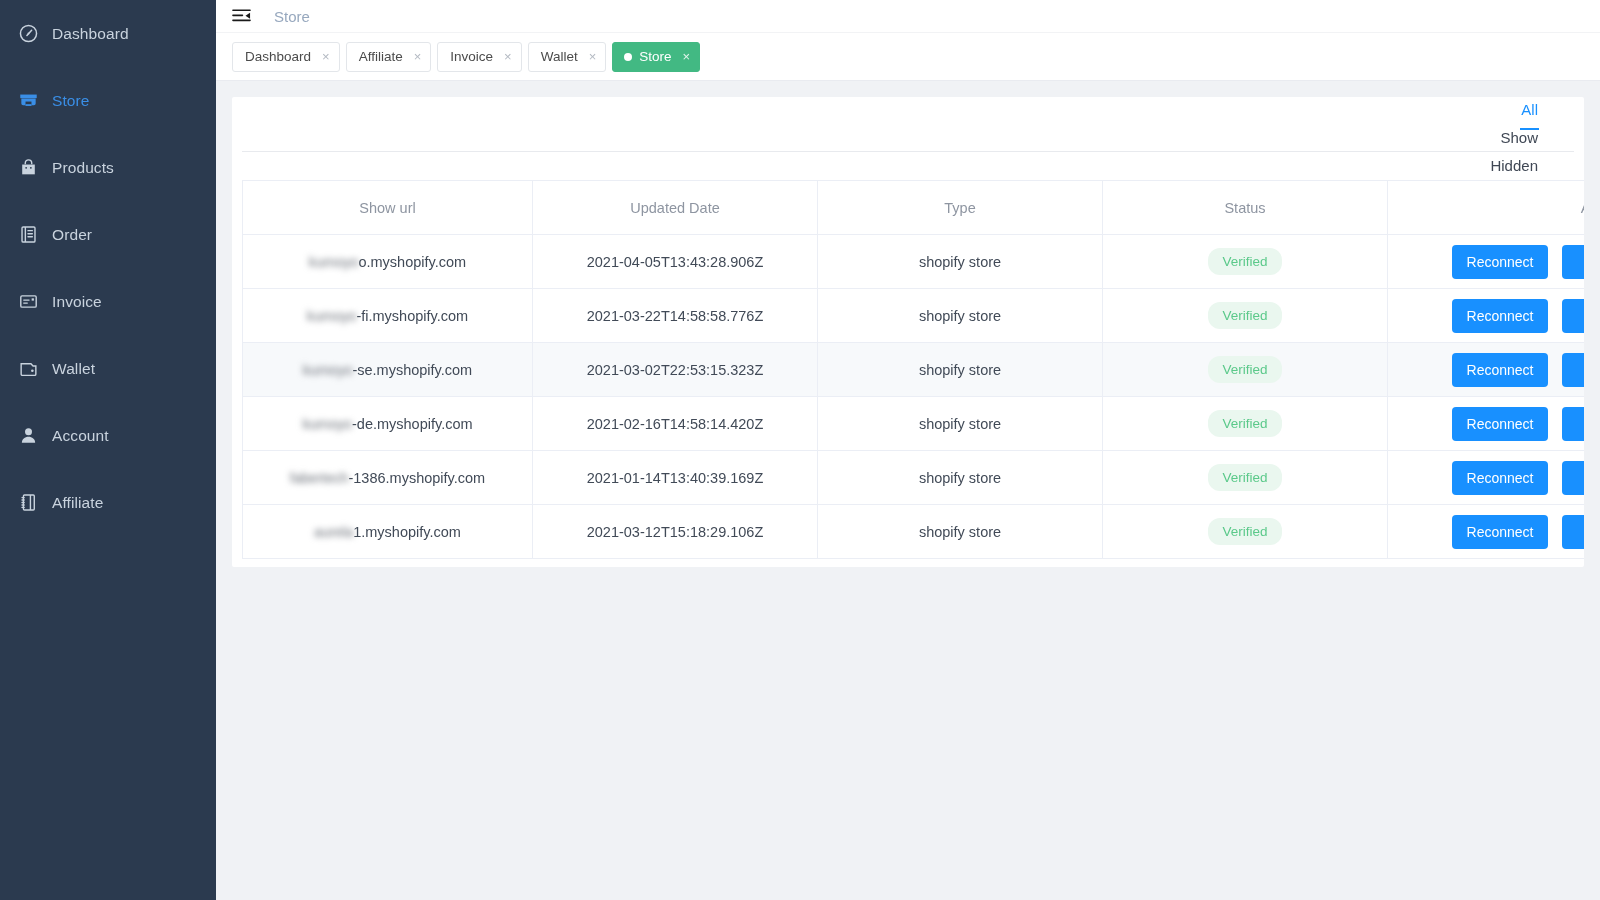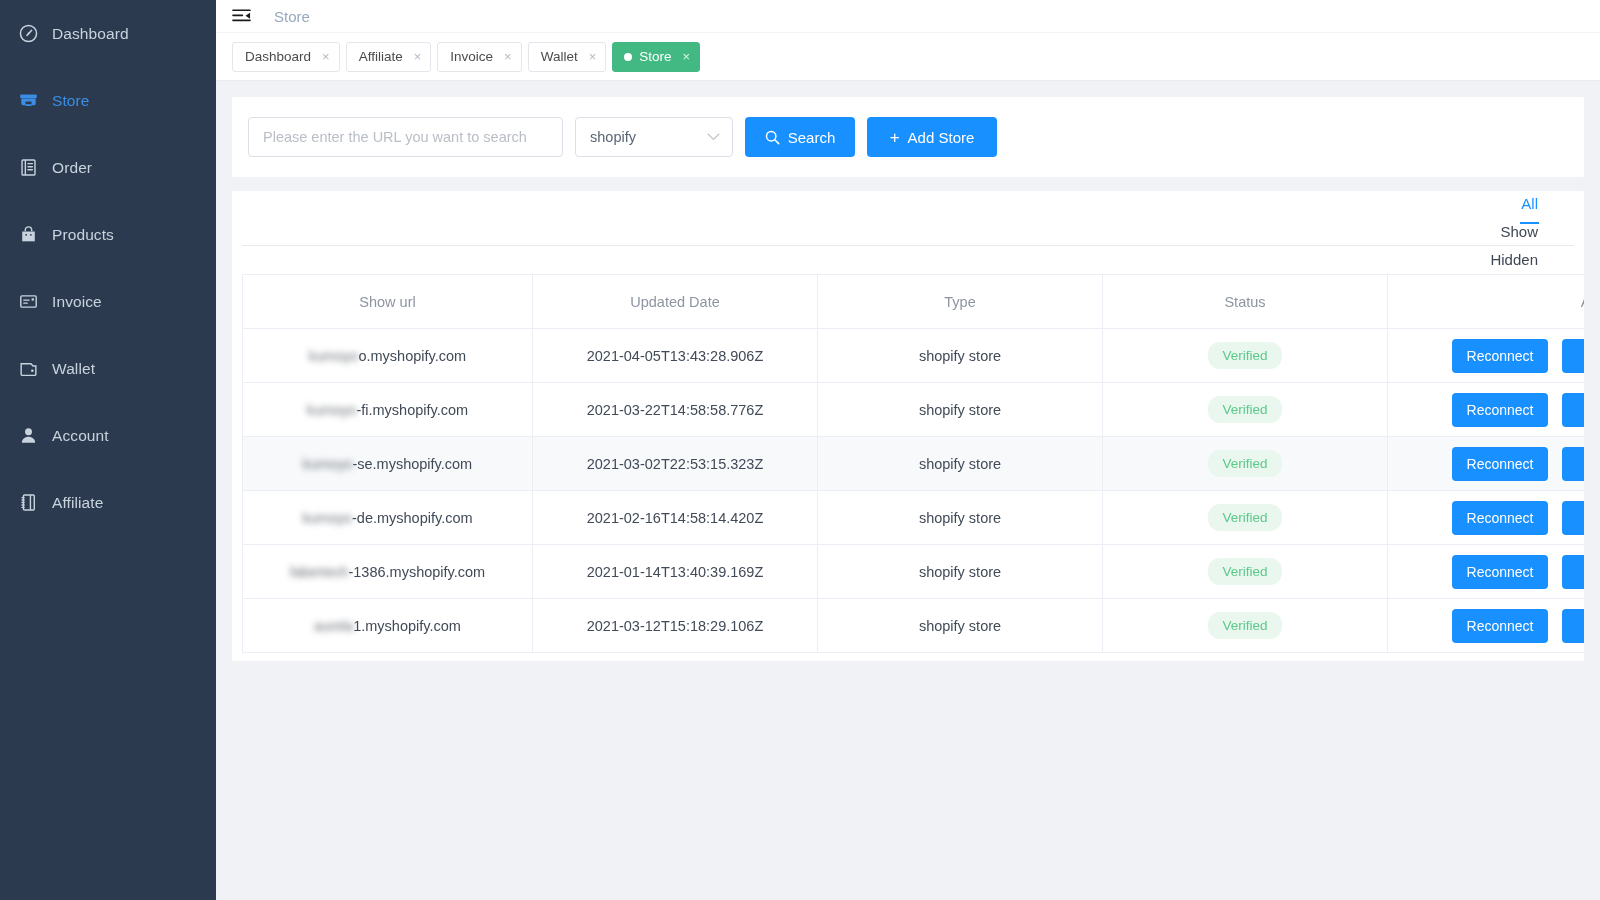--- a/index.html
+++ b/index.html
@@ -288,39 +288,39 @@
           <path d="M3.8 9.8h16.4v5.6a2 2 0 0 1-2 2H5.8a2 2 0 0 1-2-2z" fill="#3a8ee6"></path>
           <path d="M8.6 13.2h6.8v4.2H8.6z" fill="#2b3a4f"></path>
           <path d="M8.6 17.2h6.8" stroke="#3a8ee6" stroke-width="2"></path>
         </svg>
       </span>
       <span class="side-label">Store</span>
     </div>
 
     <div class="side-item">
       <span class="side-ico">
-        <svg width="21" height="21" viewBox="0 0 24 24" fill="none" stroke="#c9d3de" stroke-width="1.6">
-          <rect x="4.6" y="3.4" width="14.8" height="17.2" rx="1.3"></rect>
-          <path d="M8.4 3.4v17.2"></path>
-          <path d="M11.4 7.6h5M11.4 11.1h5M11.4 14.6h5" stroke-linecap="round"></path>
-        </svg>
-      </span>
-      <span class="side-label">Order</span>
-    </div>
-
-    <div class="side-item">
-      <span class="side-ico">
         <svg width="21" height="21" viewBox="0 0 24 24">
           <path d="M8.3 8.2V7a3.7 3.7 0 0 1 7.4 0v1.2" fill="none" stroke="#c9d3de" stroke-width="1.6"></path>
           <path d="M4.8 8.6h14.4v11.2H4.8z" rx="1.4" fill="#c9d3de"></path>
           <circle cx="9.3" cy="12.4" r="1.05" fill="#2b3a4f"></circle>
           <circle cx="14.7" cy="12.4" r="1.05" fill="#2b3a4f"></circle>
         </svg>
       </span>
       <span class="side-label">Products</span>
+    </div>
+
+    <div class="side-item">
+      <span class="side-ico">
+        <svg width="21" height="21" viewBox="0 0 24 24" fill="none" stroke="#c9d3de" stroke-width="1.6">
+          <rect x="4.6" y="3.4" width="14.8" height="17.2" rx="1.3"></rect>
+          <path d="M8.4 3.4v17.2"></path>
+          <path d="M11.4 7.6h5M11.4 11.1h5M11.4 14.6h5" stroke-linecap="round"></path>
+        </svg>
+      </span>
+      <span class="side-label">Order</span>
     </div>
 
     <div class="side-item">
       <span class="side-ico">
         <svg width="21" height="21" viewBox="0 0 24 24" fill="none" stroke="#c9d3de" stroke-width="1.6">
           <rect x="3.2" y="5.6" width="17.6" height="12.8" rx="1.4"></rect>
           <path d="M6.6 10.4h6M6.6 13.8h4" stroke-linecap="round"></path>
           <rect x="15.6" y="8.4" width="2.6" height="2.6" fill="#c9d3de" stroke="none"></rect>
         </svg>
       </span>
@@ -391,44 +391,20 @@
       </div>
       <div class="tag active">
         <span class="dot"></span>
         <span>Store</span>
         <span class="x">×</span>
       </div>
     </div>
 
     <div class="content">
 
-      <div class="card search-card">
-        <input class="input-url" type="text" placeholder="Please enter the URL you want to search" style="">
-        <div class="select">
-          <span>shopify</span>
-          <span class="chev">
-            <svg width="13" height="8" viewBox="0 0 14 9">
-                <path d="M1 1.4 L7 7.2 L13 1.4" fill="none" stroke="#c0c4cc" stroke-width="1.5" stroke-linecap="round"></path>
-              </svg>
-          </span>
-        </div>
-        <button class="btn search">
-          <span>
-            <svg width="15" height="15" viewBox="0 0 16 16" style="display:block">
-              <circle cx="6.6" cy="6.6" r="5" fill="none" stroke="#fff" stroke-width="1.6"></circle>
-              <path d="M10.4 10.4 L14.6 14.6" stroke="#fff" stroke-width="1.7" stroke-linecap="round"></path>
-            </svg>
-          </span>
-          <span>Search</span>
-        </button>
-        <button class="btn add">
-          <span class="plus">+</span>
-          <span>Add Store</span>
-        </button>
-      </div>
 
       <div class="card table-card">
 
         <div style="padding:0 10px;">
           <div class="subtabs">
             <div class="subtab active">
               <span>All</span>
             </div>
             <div class="subtab">
               <span>Show</span>

